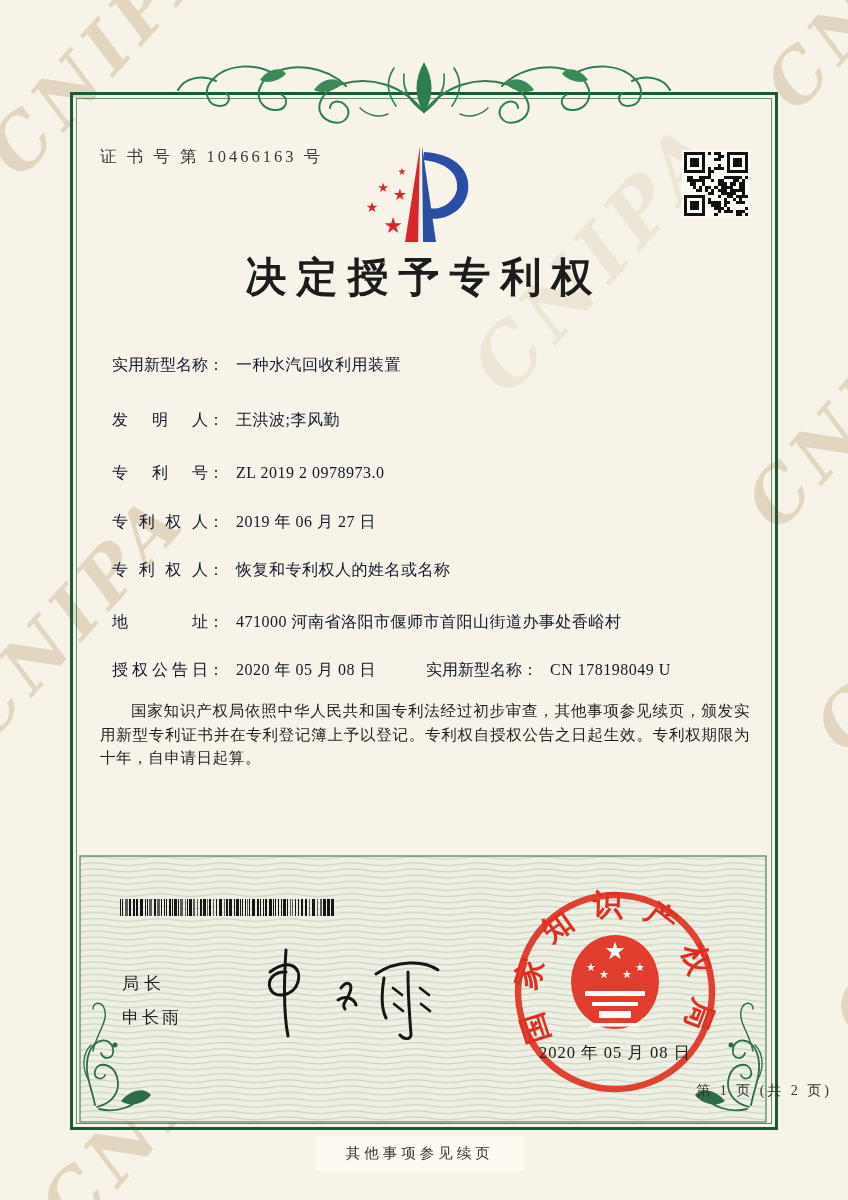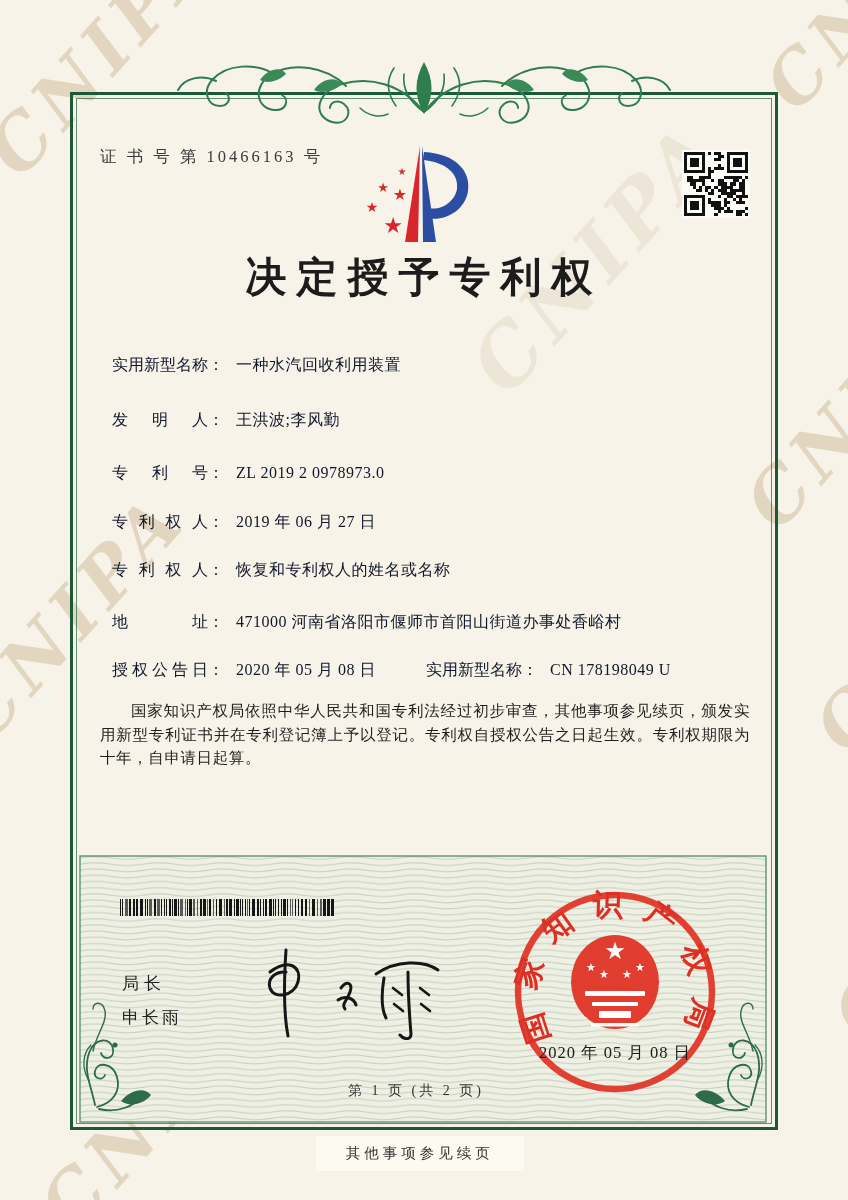--- a/index.html
+++ b/index.html
@@ -54,21 +54,21 @@
   
   .panel{position:absolute;left:79px;top:855px;z-index:2;}
   
   #barcode{position:absolute;left:120px;top:899px;width:216px;height:17px;z-index:3;font-size:0;}
   #barcode i{display:inline-block;height:100%;}
   .officer-title{position:absolute;left:122px;top:972px;z-index:3;font-size:17px;letter-spacing:5px;color:#222;}
   .officer-name{position:absolute;left:122px;top:1006px;z-index:3;font-size:17px;letter-spacing:3px;color:#222;}
   .sig{position:absolute;left:248px;top:938px;z-index:4;}
   .seal{position:absolute;left:506px;top:883px;z-index:4;}
   .page-footer{position:absolute;left:0;right:16px;top:1082px;z-index:3;
-    text-align:center;font-size:14px;letter-spacing:3px;color:#333;}
+    text-align:right;font-size:14px;letter-spacing:3px;color:#333;}
   
   .note-box{position:absolute;left:50%;top:1136px;transform:translateX(-52%);z-index:3;
     background:#fdfaf1;padding:8px 30px;font-size:14.5px;letter-spacing:4px;color:#333;}
 </style>
 </head>
 <body>
 
 <div class="wm wm1">CNIPA</div>
 <div class="wm wm2">CNIPA</div>
 <div class="wm wm3">CNIPA</div>

